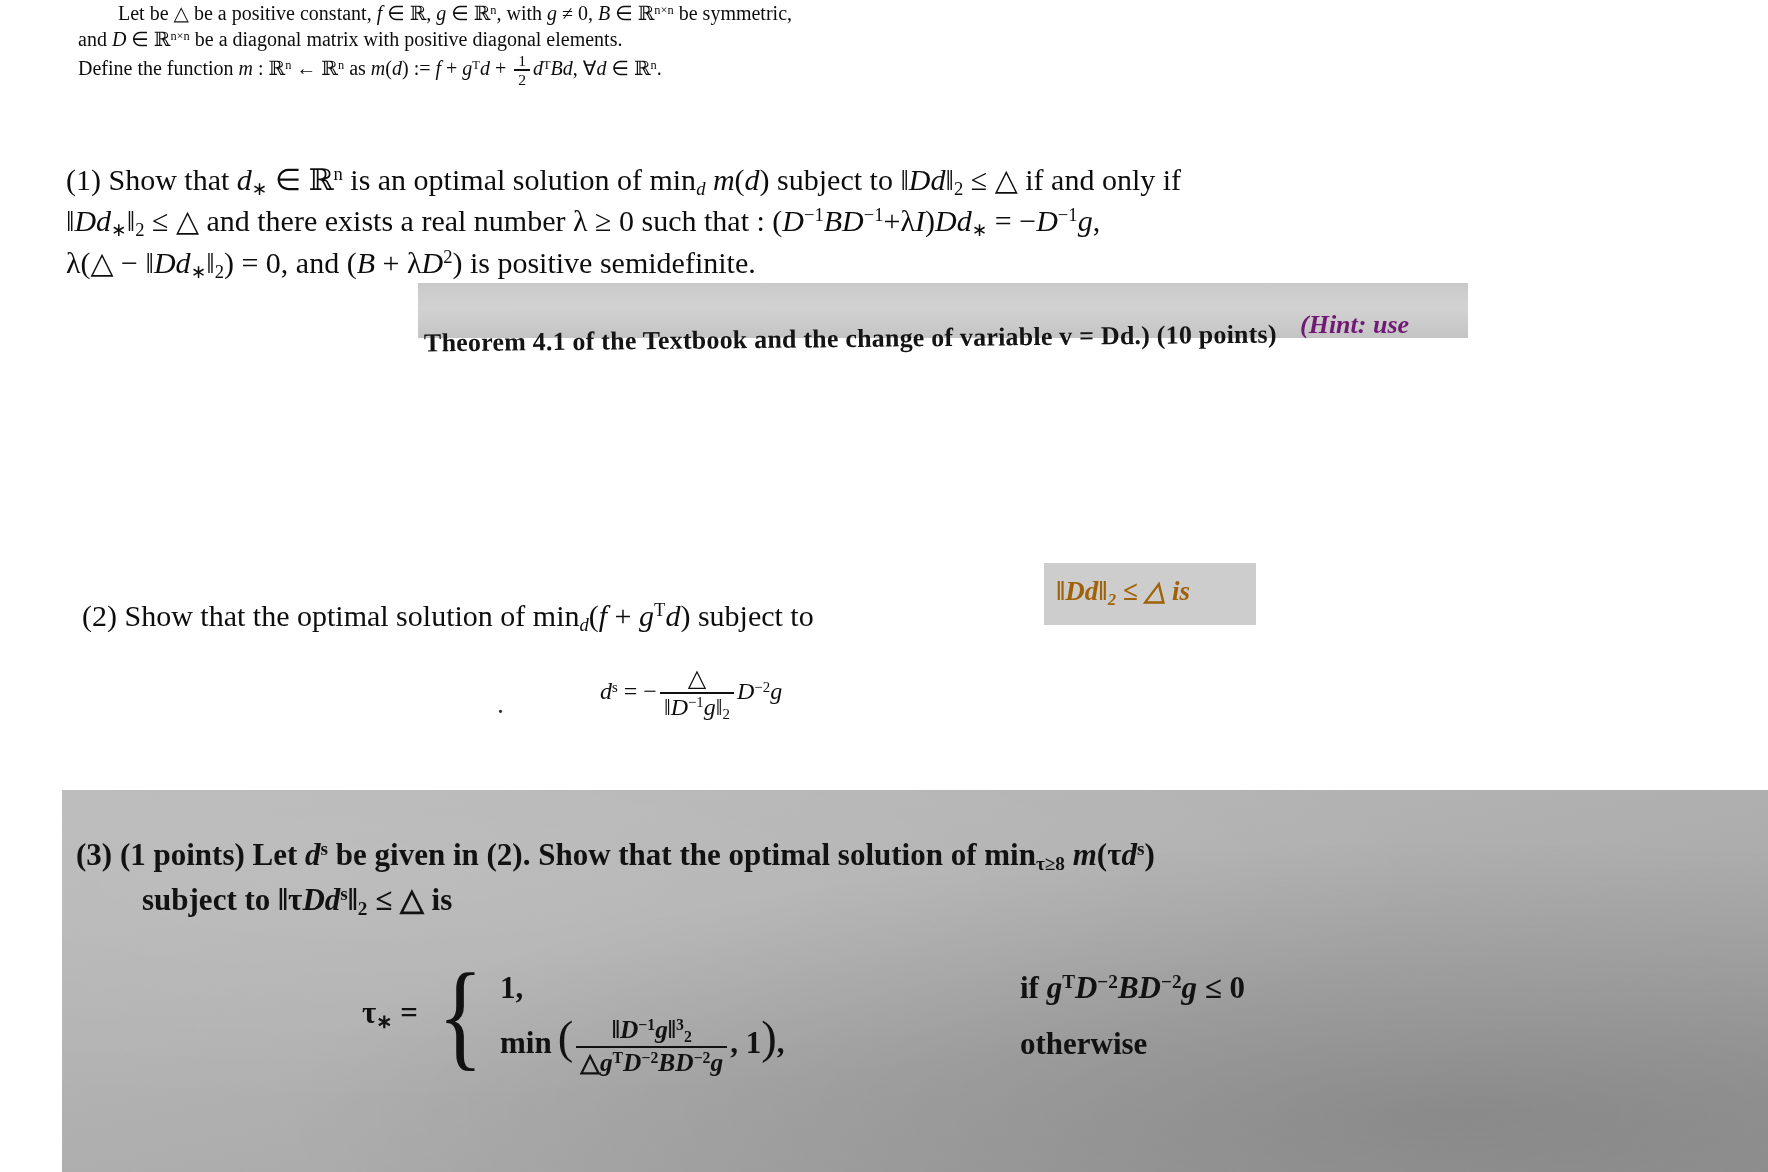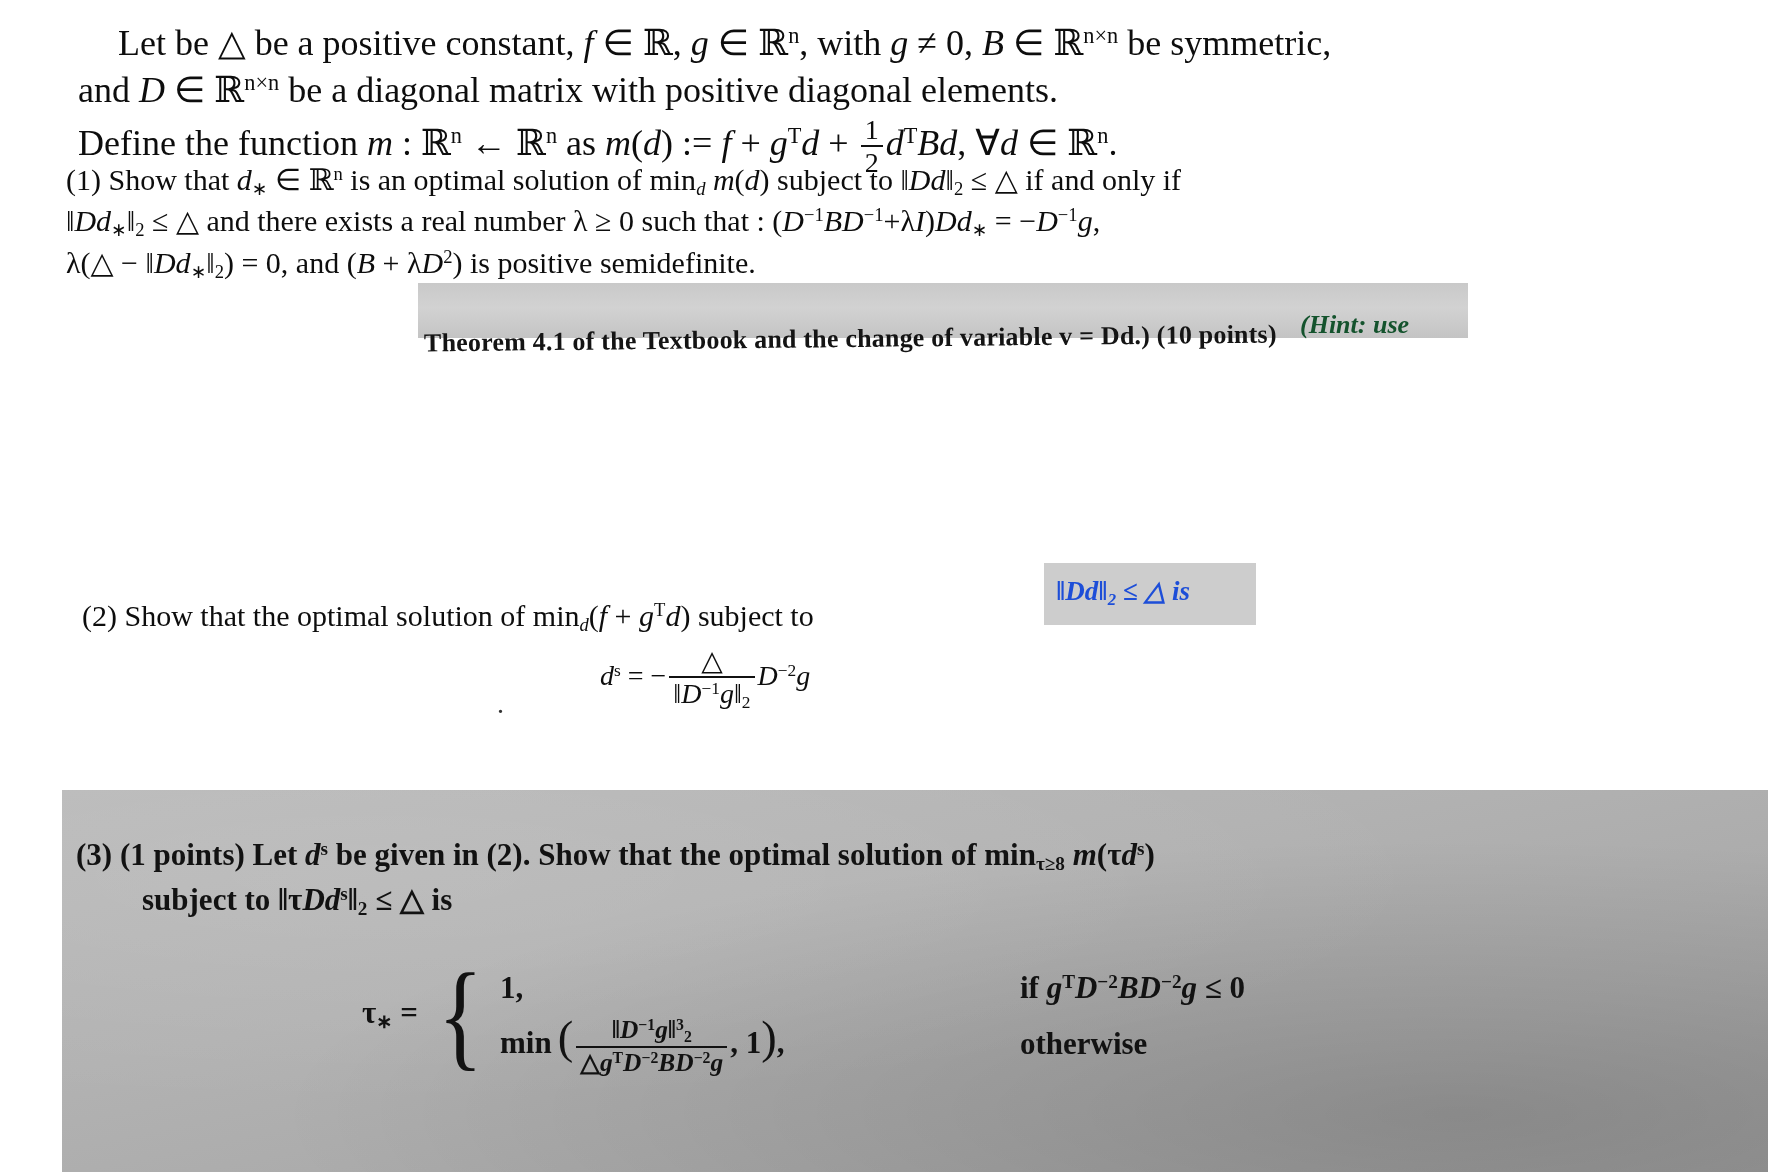--- a/index.html
+++ b/index.html
@@ -33,23 +33,23 @@
     line-height: 1.12;
     margin: 0 3px;
   }
   .frac .num { display: block; padding: 0 4px; }
   .frac .den { display: block; border-top: 2px solid #111; padding: 0 4px; }
 
   
   .intro {
     position: absolute;
     left: 78px;
-    top: 20px;
+    top: 0;
     width: 1420px;
-    font-size: 36px;
+    font-size: 20px;
     line-height: 1.30;
   }
   .intro p { margin: 0; }
   .intro .line1 { text-indent: 40px; }
 
   
   .part1 {
     position: absolute;
     left: 66px;
     top: 160px;
@@ -80,21 +80,21 @@
     transform: rotate(-0.6deg);
     color: #141414;
   }
   .hint-tail {
     position: absolute;
     left: 1300px;
     top: 310px;
     font-size: 26px;
     font-style: italic;
     font-weight: 700;
-    color: #14532d;
+    color: #701a75;
   }
   .dots-row {
     position: absolute;
     left: 600px;
     top: 312px;
     width: 680px;
     font-size: 26px;
     color: #555;
     letter-spacing: 5px;
     overflow: hidden;
@@ -118,27 +118,27 @@
     height: 62px;
     background: #cdcdcd;
   }
   .part2-hl-text {
     position: absolute;
     left: 1056px;
     top: 575px;
     font-size: 27px;
     font-weight: 700;
     font-style: italic;
-    color: #1d4ed8;
+    color: #a16207;
   }
   .eq2 {
     position: absolute;
     left: 600px;
-    top: 645px;
-    font-size: 28px;
+    top: 665px;
+    font-size: 24px;
   }
   .stray-dot {
     position: absolute;
     left: 497px;
     top: 688px;
     font-size: 28px;
     color: #333;
   }
 
   

